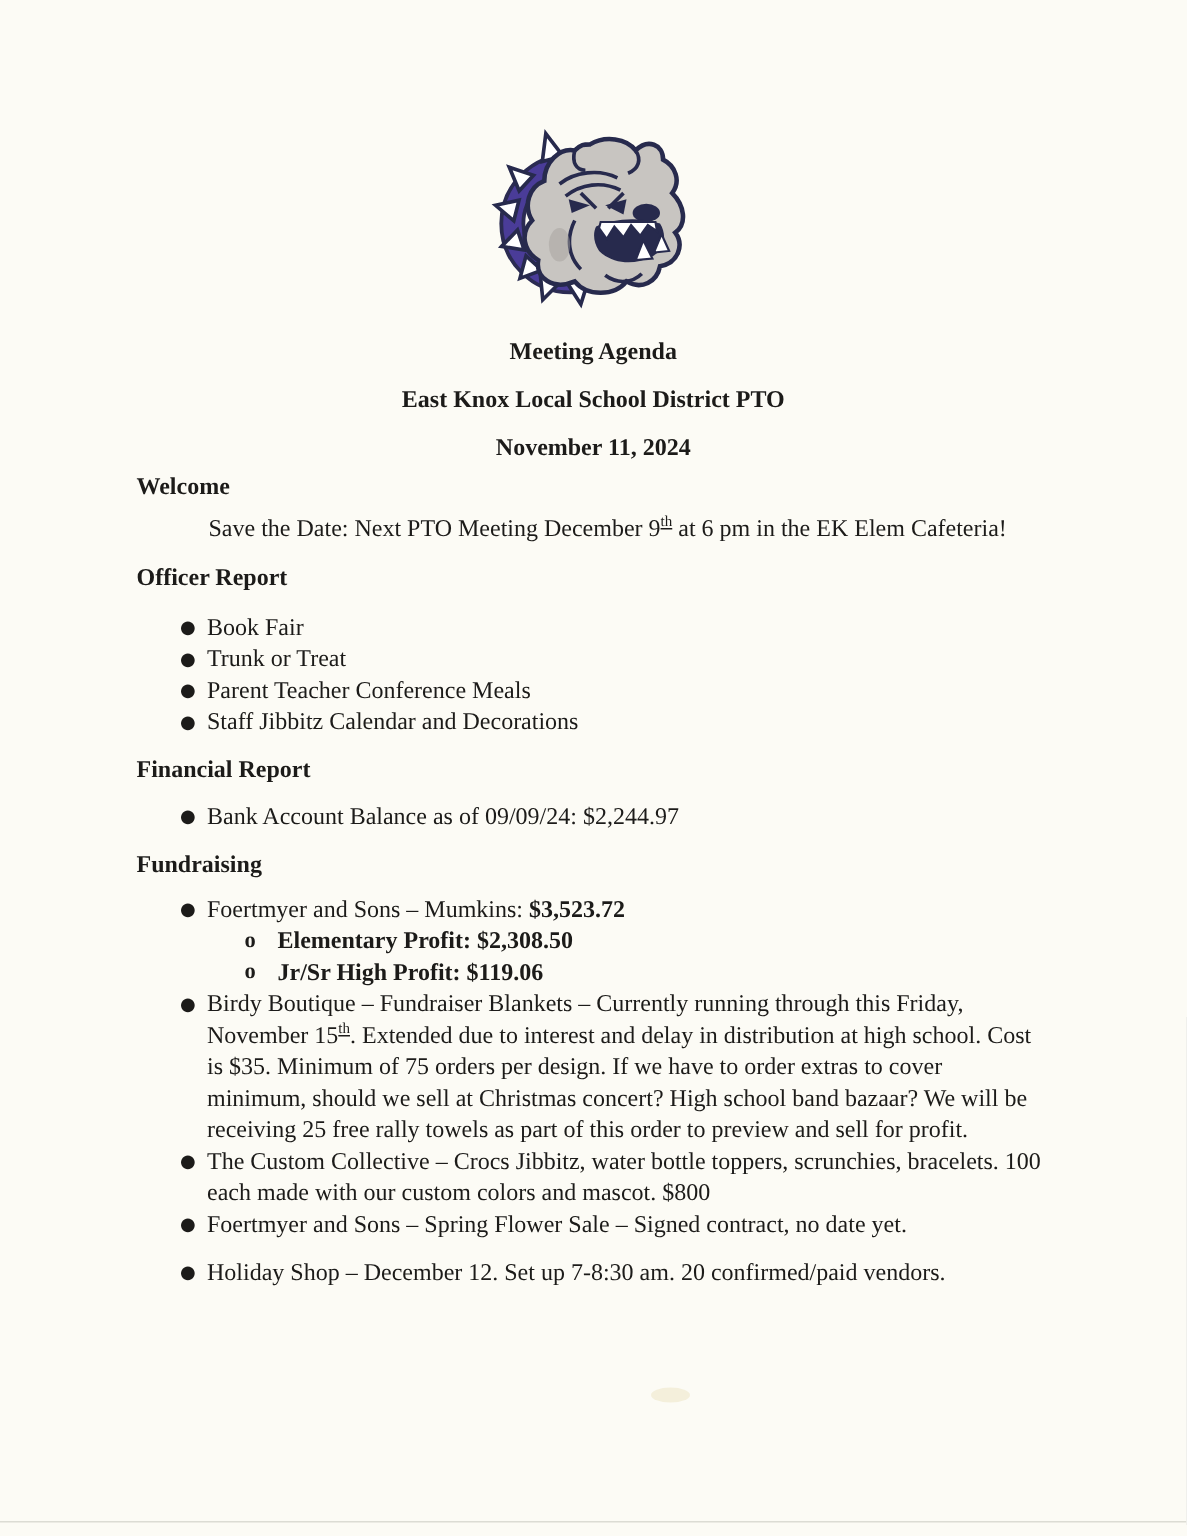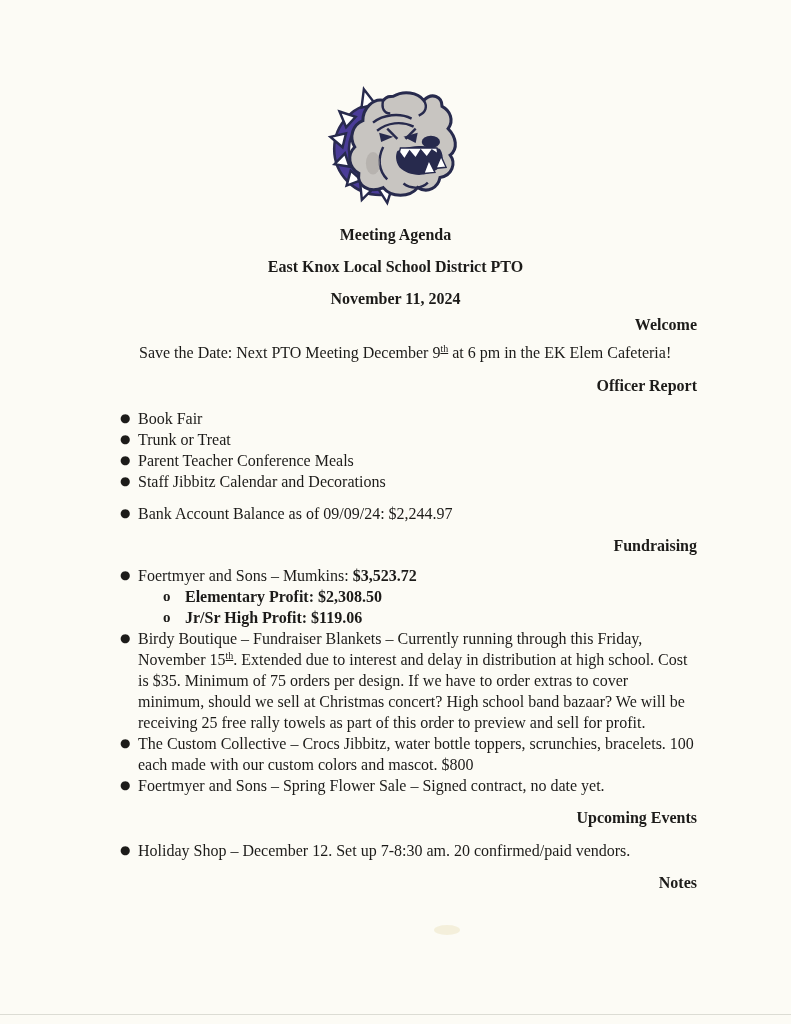--- a/index.html
+++ b/index.html
@@ -19,24 +19,24 @@
     width:134px; height:122px;
   }
   .title-block {
     position:absolute; top:224px; left:0; right:0;
     text-align:center; font-weight:bold;
   }
   .title-block .tline { margin:0 0 11px 0; }
   .content {
     position:absolute; top:314px; left:91px; width:606px;
   }
-  .sec-heading { font-weight:bold; margin:0;text-align:right; }
+  .sec-heading { font-weight:bold; margin:0; }
   .h-welcome   { margin-bottom:7px; }
   .p-savedate  { margin:0 0 12px 0; padding-left:48px; }
-  .h-officer   { margin-bottom:12px;margin-left:17px; }
+  .h-officer   { margin-bottom:12px; }
   .h-financial { margin-bottom:10px; }
   .h-fundraising { margin-bottom:9px; }
   .h-upcoming  { margin-bottom:12px; }
   .h-notes     { margin-bottom:0; }
   ul.blist { list-style:none; margin:0 0 11px 0; padding:0; }
   ul.blist li { position:relative; padding-left:47px; margin:0; }
   ul.blist li .bmark {
     position:absolute; left:29px; top:0;
     font-family:"DejaVu Sans", sans-serif; font-size:12px; line-height:21px;
   }
@@ -132,38 +132,37 @@
     <p class="p-savedate"><span>Save the Date: Next PTO Meeting December 9</span><sup>th</sup><span> at 6 pm in the EK Elem Cafeteria!</span></p>
 
     <p class="sec-heading h-officer">Officer Report</p>
     <ul class="blist">
       <li><span class="bmark">●</span><span>Book Fair</span></li>
       <li><span class="bmark">●</span><span>Trunk or Treat</span></li>
       <li><span class="bmark">●</span><span>Parent Teacher Conference Meals</span></li>
       <li><span class="bmark">●</span><span>Staff Jibbitz Calendar and Decorations</span></li>
     </ul>
 
+    <p class="sec-heading h-financial">Financial Report</p>
     <ul class="blist">
       <li><span class="bmark">●</span><span>Bank Account Balance as of 09/09/24: $2,244.97</span></li>
     </ul>
 
     <p class="sec-heading h-fundraising">Fundraising</p>
     <ul class="blist">
       <li><span class="bmark">●</span><span>Foertmyer and Sons – Mumkins: </span><span class="bold">$3,523.72</span></li>
       <li class="subitem"><span class="bmark">o</span><span>Elementary Profit: $2,308.50</span></li>
       <li class="subitem"><span class="bmark">o</span><span>Jr/Sr High Profit: $119.06</span></li>
       <li><span class="bmark">●</span><span>Birdy Boutique – Fundraiser Blankets – Currently running through this Friday, November 15</span><sup>th</sup><span>. Extended due to interest and delay in distribution at high school. Cost is $35. Minimum of 75 orders per design. If we have to order extras to cover minimum, should we sell at Christmas concert? High school band bazaar? We will be receiving 25 free rally towels as part of this order to preview and sell for profit.</span></li>
       <li><span class="bmark">●</span><span>The Custom Collective – Crocs Jibbitz, water bottle toppers, scrunchies, bracelets. 100 each made with our custom colors and mascot. $800</span></li>
       <li><span class="bmark">●</span><span>Foertmyer and Sons – Spring Flower Sale – Signed contract, no date yet.</span></li>
     </ul>
 
-    <p class="sec-heading h-upcoming">Upcoming Events</p>
     <ul class="blist">
       <li><span class="bmark">●</span><span>Holiday Shop – December 12. Set up 7-8:30 am. 20 confirmed/paid vendors.</span></li>
     </ul>
 
-    <p class="sec-heading h-notes">Notes</p>
 
   </div>
 
   <div class="smudge"></div>
   <div class="paper-edge"></div>
 </div>
 
 </body></html>

